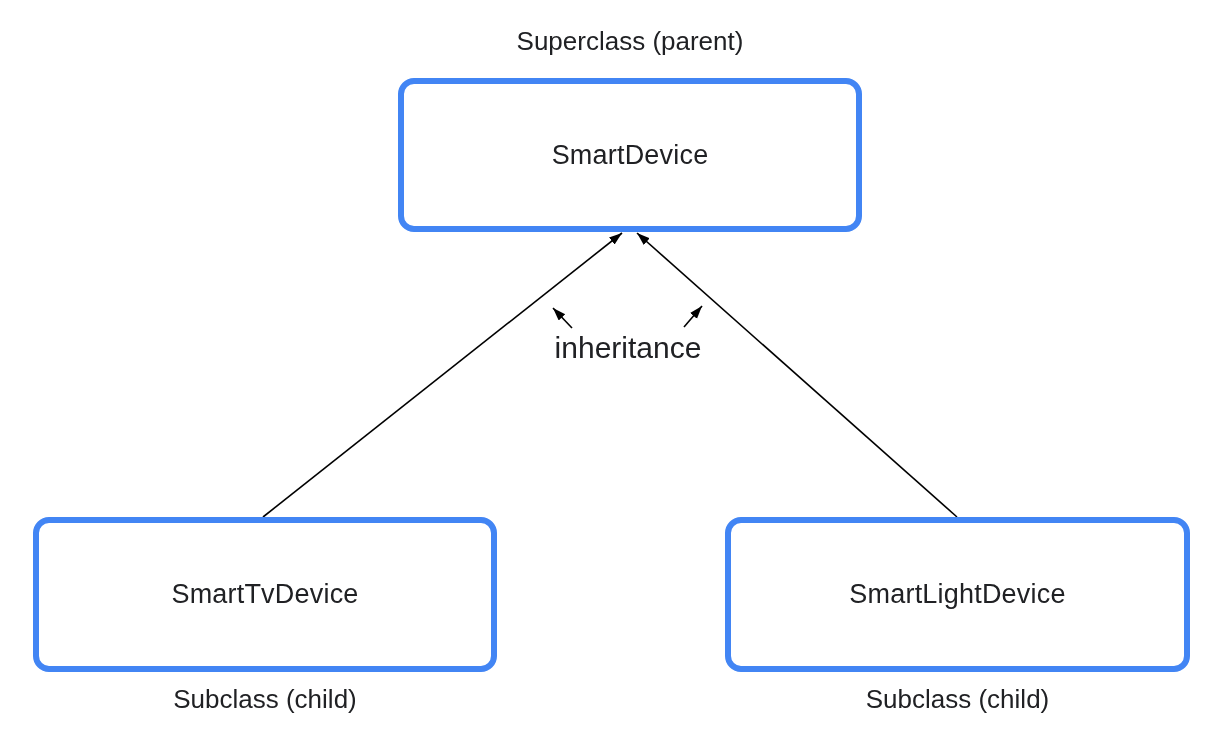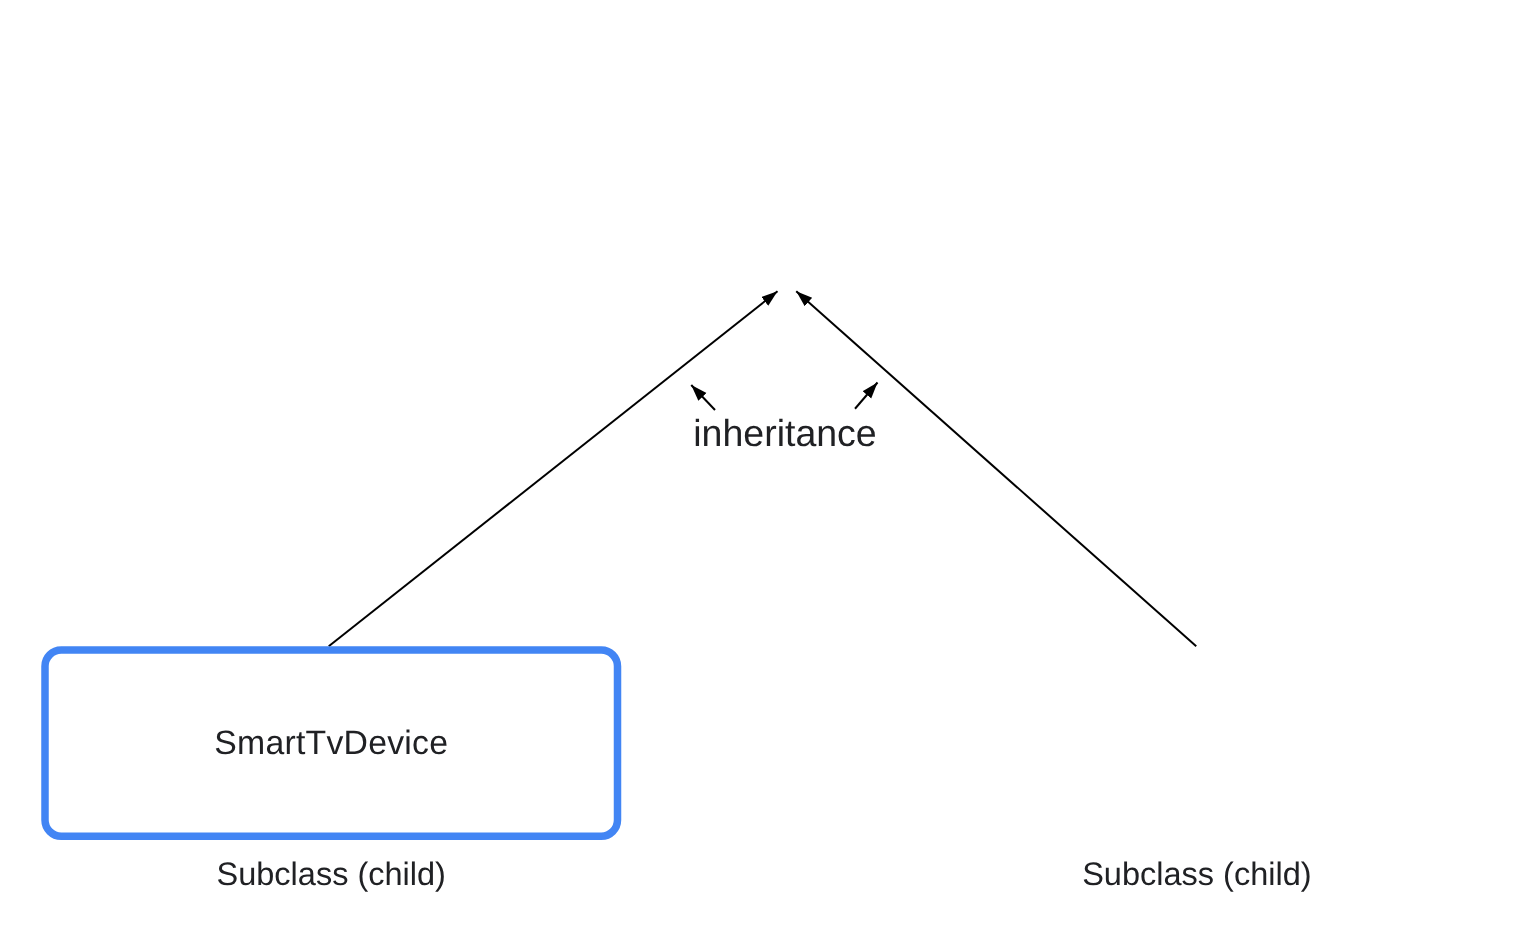--- a/index.html
+++ b/index.html
@@ -86,26 +86,33 @@
       <marker id="ah" markerUnits="userSpaceOnUse" markerWidth="14" markerHeight="10" refX="13" refY="4.5" orient="auto">
         <path class="arrowhead-shape" d="M0,0 L13,4.5 L0,9 Z"></path>
       </marker>
     </defs>
     <line x1="263" y1="517" x2="622" y2="233" marker-end="url(#ah)"></line>
     <line x1="957" y1="517" x2="637" y2="233" marker-end="url(#ah)"></line>
     <line x1="572" y1="328" x2="553" y2="308" marker-end="url(#ah)"></line>
     <line x1="684" y1="327" x2="702" y2="306" marker-end="url(#ah)"></line>
   </svg>
 
+  <div class="caption caption-superclass">Superclass (parent)</div>
 
+  <div class="node node-superclass">
+    <span class="node-label">SmartDevice</span>
+  </div>
 
   <div class="node node-sub-left">
     <span class="node-label">SmartTvDevice</span>
   </div>
 
+  <div class="node node-sub-right">
+    <span class="node-label">SmartLightDevice</span>
+  </div>
 
   <div class="caption caption-sub-left">Subclass (child)</div>
 
   <div class="caption caption-sub-right">Subclass (child)</div>
 
   <div class="edge-label">inheritance</div>
 
 </div>
 
 </body></html>

